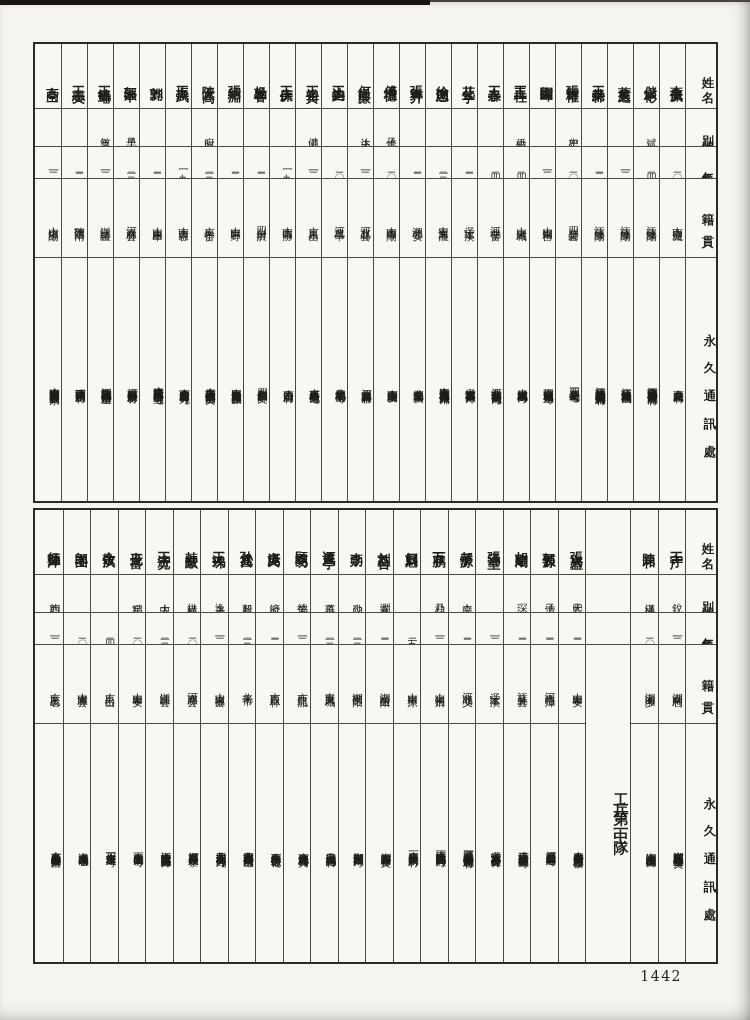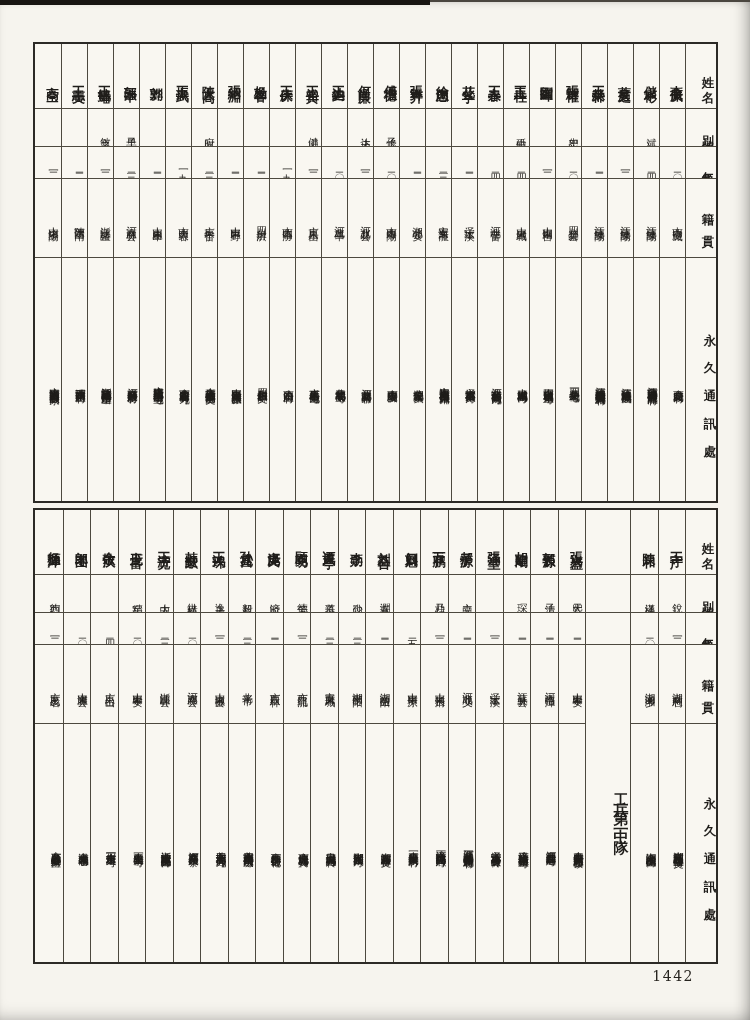--- a/index.html
+++ b/index.html
@@ -48,21 +48,21 @@
   .hdr .cell{font-weight:700;}
   .hdr .c-name{font-size:12.5px;letter-spacing:15px;padding-top:9px;}
   .hdr .c-alias{font-size:12px;letter-spacing:5px;padding-top:5px;}
   .hdr .c-age{font-size:12px;letter-spacing:3px;padding-top:3px;}
   .hdr .c-native{font-size:12.5px;letter-spacing:22px;padding-top:13px;}
   .hdr .c-addr{font-size:12.5px;letter-spacing:28px;padding-top:26px;}
 
   .c-unit{flex:1;font-size:15px;font-weight:700;letter-spacing:9px;padding-top:8px;border-bottom:none;}
 
   .pageno{
-    position:absolute;right:56px;bottom:36px;
+    position:absolute;right:68px;bottom:36px;
     font-size:14px;letter-spacing:1.5px;color:#26231e;
     writing-mode:horizontal-tb;
   }
 </style>
 </head>
 <body>
 
 <div class="page">
 
   <div class="artifact-top"></div>

